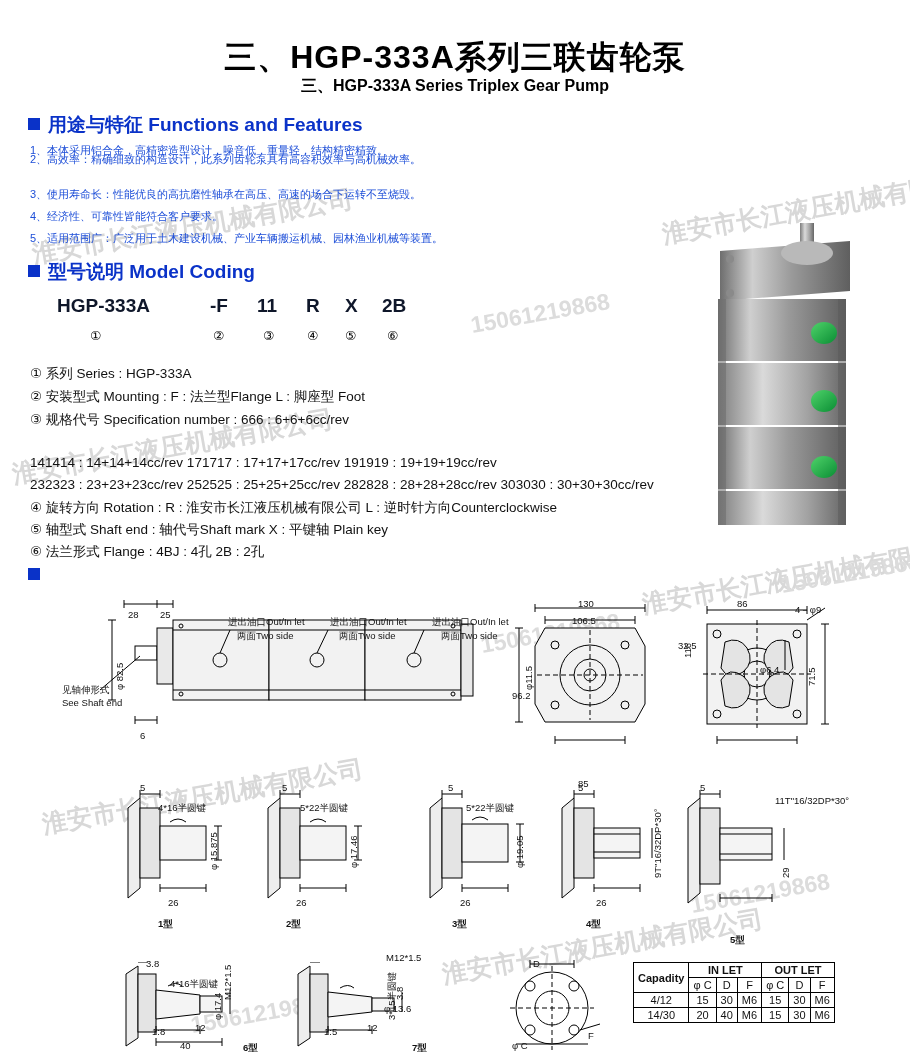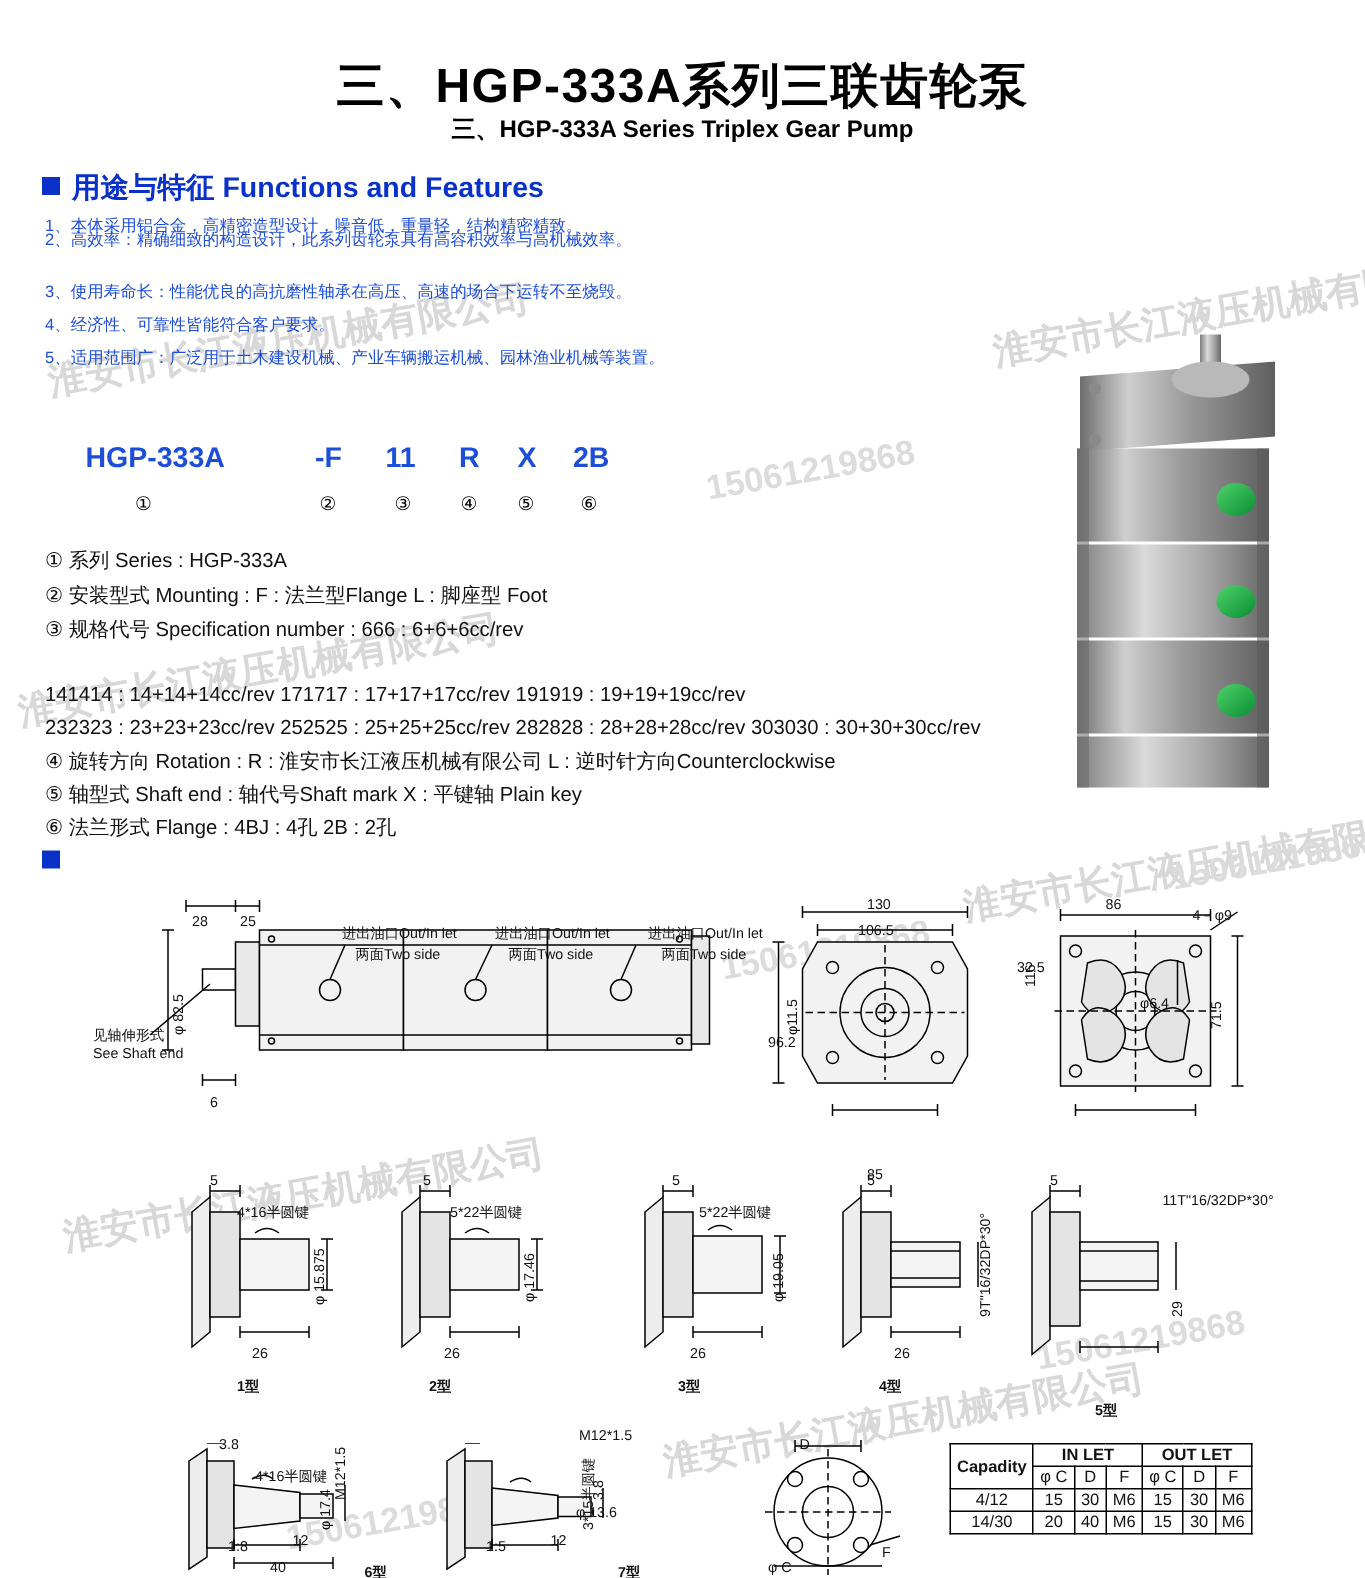--- a/index.html
+++ b/index.html
@@ -39,21 +39,21 @@
     display:inline-block;width:12px;height:12px;background:#0a32c8;
     margin-right:8px;vertical-align:middle;position:relative;top:-2px;
   }
 
   
   .feat{
     position:absolute;left:30px;font-size:11px;color:#1d4ed8;white-space:nowrap;
   }
 
   
-  .mc-row{position:absolute;font-weight:bold;font-size:19px;color:#1d4ed8;}
+  .mc-row{position:absolute;font-weight:bold;font-size:19px;color:#0f172a;}
   .mc-num{position:absolute;font-size:12.5px;color:#000;}
   .desc{position:absolute;left:30px;font-size:13.5px;color:#111;white-space:nowrap;}
 
   
   .photo{position:absolute;left:700px;top:215px;width:200px;height:330px;z-index:2;}
 
   
   .draw{position:absolute;z-index:1;}
   .lbl{position:absolute;font-size:9.5px;color:#111;white-space:nowrap;z-index:3;}
   .lbl.b{font-weight:bold;}
@@ -90,20 +90,23 @@
 
   <div class="sec" style="left:28px;top:112px;">
     <span class="sq"></span><span>用途与特征 Functions and Features</span>
   </div>
   <div class="feat" style="top:143px;">1、本体采用铝合金，高精密造型设计，噪音低，重量轻，结构精密精致。</div>
   <div class="feat" style="top:152px;">2、高效率：精确细致的构造设计，此系列齿轮泵具有高容积效率与高机械效率。</div>
   <div class="feat" style="top:187px;">3、使用寿命长：性能优良的高抗磨性轴承在高压、高速的场合下运转不至烧毁。</div>
   <div class="feat" style="top:209px;">4、经济性、可靠性皆能符合客户要求。</div>
   <div class="feat" style="top:231px;">5、适用范围广：广泛用于土木建设机械、产业车辆搬运机械、园林渔业机械等装置。</div>
 
+  <div class="sec" style="left:28px;top:259px;">
+    <span class="sq"></span><span>型号说明 Model Coding</span>
+  </div>
 
   <div class="mc-row" style="left:57px;top:295px;">HGP-333A</div>
   <div class="mc-row" style="left:210px;top:295px;">-F</div>
   <div class="mc-row" style="left:257px;top:295px;">11</div>
   <div class="mc-row" style="left:306px;top:295px;">R</div>
   <div class="mc-row" style="left:345px;top:295px;">X</div>
   <div class="mc-row" style="left:382px;top:295px;">2B</div>
 
   <div class="mc-num" style="left:90px;top:328px;">①</div>
   <div class="mc-num" style="left:213px;top:328px;">②</div>

